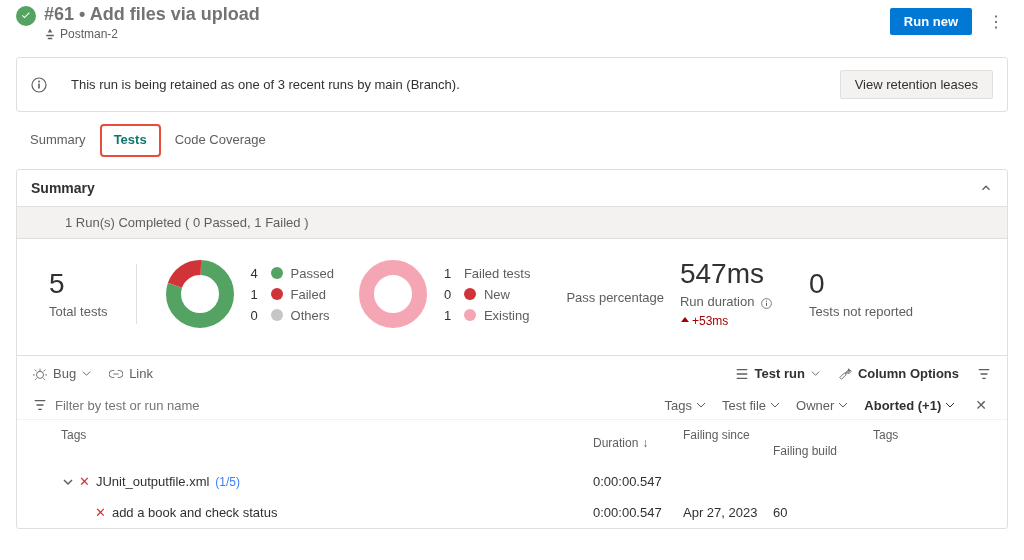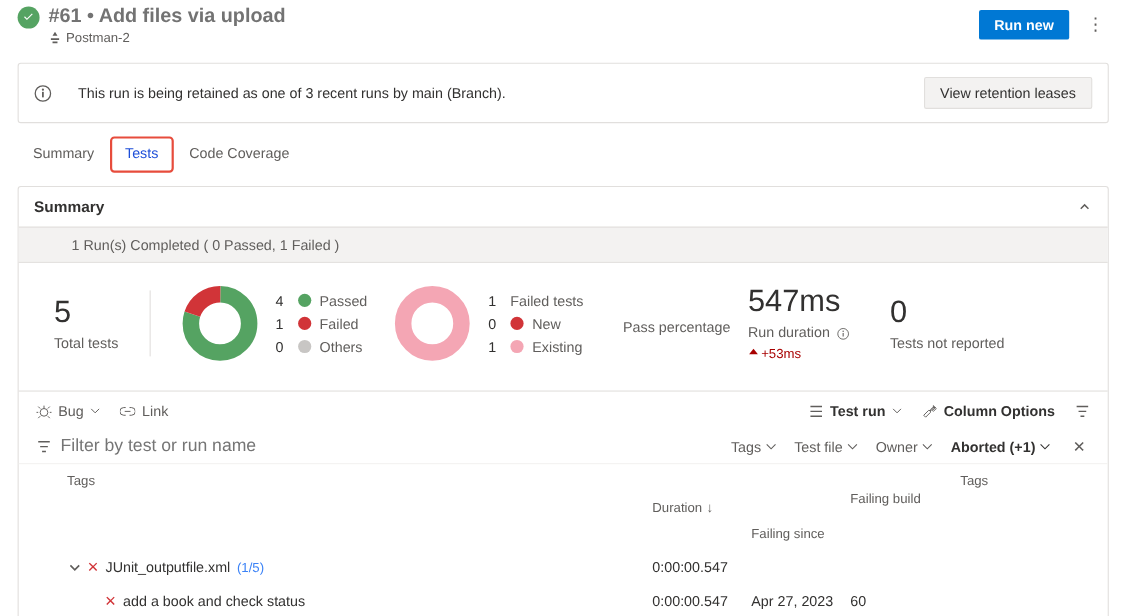--- a/index.html
+++ b/index.html
@@ -16,21 +16,21 @@
 .btn-primary { background: #0078d4; color: #fff; border: none; padding: 6px 14px; font-size: 13px; font-weight: 600; cursor: pointer; border-radius: 2px; }
 .more-btn { background: none; border: none; cursor: pointer; padding: 4px; color: #605e5c; font-size: 16px; }
 
 .info-bar { margin: 8px 16px; border: 1px solid #e1dfdd; border-radius: 3px; padding: 12px 14px; display: flex; align-items: center; gap: 24px; }
 .info-bar svg { width: 16px; height: 16px; flex-shrink: 0; }
 .info-bar-text { flex: 1; font-size: 13px; color: #323130; }
 .btn-secondary { background: #f3f2f1; border: 1px solid #e1dfdd; padding: 6px 14px; font-size: 13px; cursor: pointer; border-radius: 2px; color: #323130; }
 
 .tabs { display: flex; gap: 0; padding: 0 16px; margin-top: 12px; }
 .tab { padding: 8px 14px; font-size: 13px; color: #605e5c; cursor: pointer; border-bottom: 2px solid transparent; }
-.tab.active { color: #1d4ed8; border-bottom-color: #0078d4; font-weight: 400; }
+.tab.active { color: #0f766e; border-bottom-color: #0078d4; font-weight: 700; }
 .tab.highlighted { border: 2px solid #e74c3c; border-radius: 4px; padding: 6px 12px; }
 
 .panel { margin: 12px 16px 0; border: 1px solid #e1dfdd; border-radius: 3px; }
 .panel-header { padding: 10px 14px; font-size: 14px; font-weight: 600; display: flex; justify-content: space-between; align-items: center; cursor: pointer; }
 .panel-header svg { width: 14px; height: 14px; fill: #605e5c; }
 
 .completed-bar { background: #f3f2f1; padding: 8px 14px 8px 48px; font-size: 13px; color: #605e5c; border-top: 1px solid #e1dfdd; }
 
 .stats-row { display: flex; align-items: center; padding: 20px 32px; gap: 0; border-top: 1px solid #e1dfdd; }
 .stat-block { display: flex; flex-direction: column; }
@@ -51,30 +51,30 @@
 .info-icon-inline { width: 13px; height: 13px; vertical-align: middle; margin-left: 2px; }
 
 .toolbar { display: flex; align-items: center; padding: 10px 16px; gap: 18px; border-top: 1px solid #e1dfdd; margin-top: 6px; }
 .toolbar-item { display: flex; align-items: center; gap: 6px; color: #605e5c; font-size: 13px; cursor: pointer; }
 .toolbar-item svg { width: 14px; height: 14px; fill: #605e5c; }
 .toolbar-spacer { flex: 1; }
 
 .filter-row { display: flex; align-items: center; padding: 6px 16px; gap: 16px; }
 .filter-input { flex: 1; display: flex; align-items: center; gap: 8px; color: #a19f9d; font-size: 13px; }
 .filter-input svg { width: 14px; height: 14px; fill: #605e5c; }
-.filter-text-input { border: none; outline: none; font-size: 16px; color: #323130; width: 300px; }
+.filter-text-input { border: none; outline: none; font-size: 13px; color: #323130; width: 300px; }
 .filter-dd { display: flex; align-items: center; gap: 4px; color: #605e5c; font-size: 13px; cursor: pointer; }
 .filter-dd.bold { font-weight: 600; color: #323130; }
 .filter-dd svg { width: 10px; height: 10px; fill: #605e5c; }
 .close-x { cursor: pointer; color: #605e5c; font-size: 14px; padding: 0 4px; }
 
 .table-header { display: flex; padding: 8px 16px; font-size: 12px; color: #605e5c; border-top: 1px solid #f3f2f1; }
 .col-test { flex: 0 0 560px; padding-left: 28px; }
 .col-dur { flex: 0 0 90px; display: flex; align-items: center; gap: 4px; }
-.col-fs { flex: 0 0 90px; margin-top: 48px; }
+.col-fs { flex: 0 0 90px; }
 .col-fb { flex: 0 0 100px; margin-top: 16px; }
 .col-tags { flex: 0 0 80px; }
 
 .table-row { display: flex; padding: 8px 16px; font-size: 13px; color: #323130; align-items: center; }
 .row-test { flex: 0 0 560px; display: flex; align-items: center; gap: 6px; }
 .indent-1 { padding-left: 30px; }
 .indent-2 { padding-left: 62px; }
 .chev { width: 10px; height: 10px; fill: #605e5c; cursor: pointer; }
 .x-icon { color: #d13438; font-size: 13px; }
 .count-badge { color: #3b82f6; font-size: 12px; }

